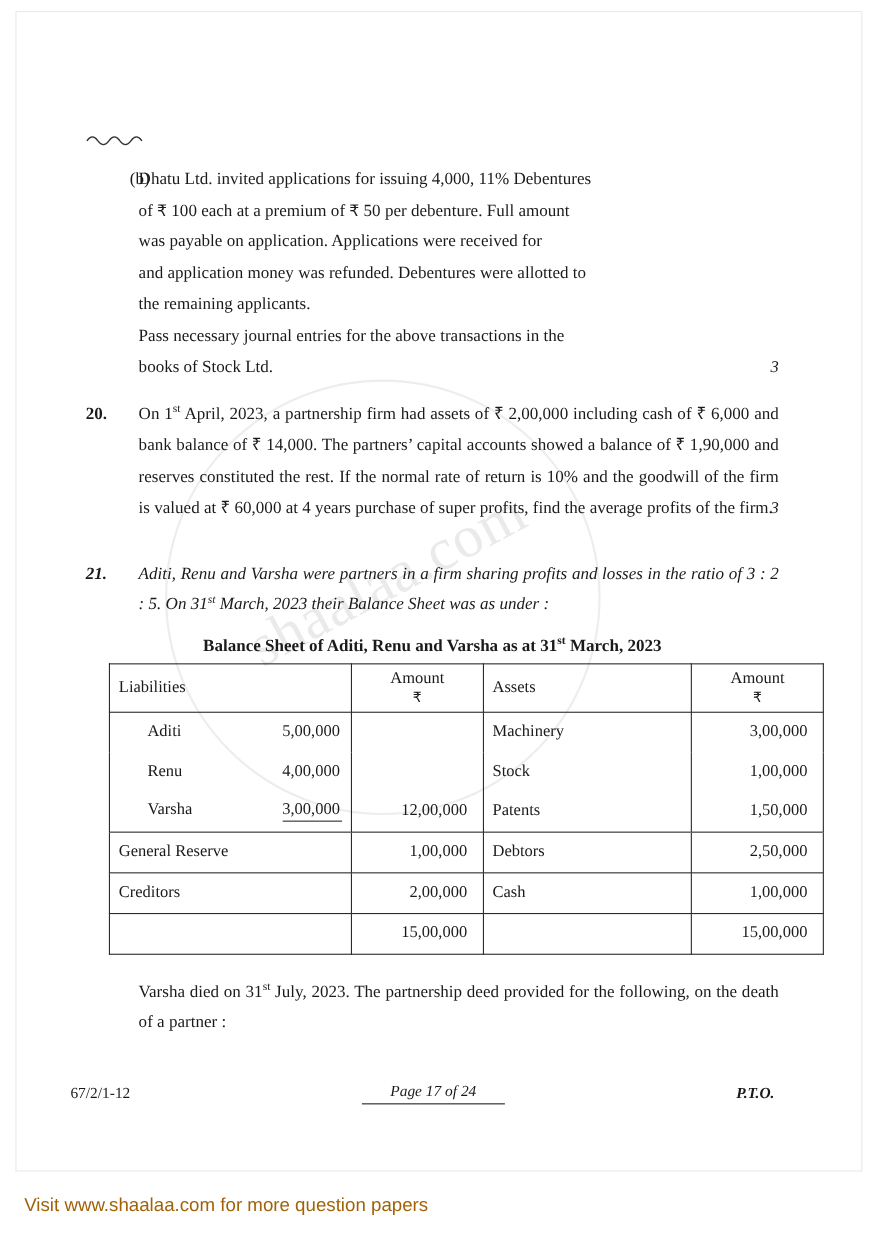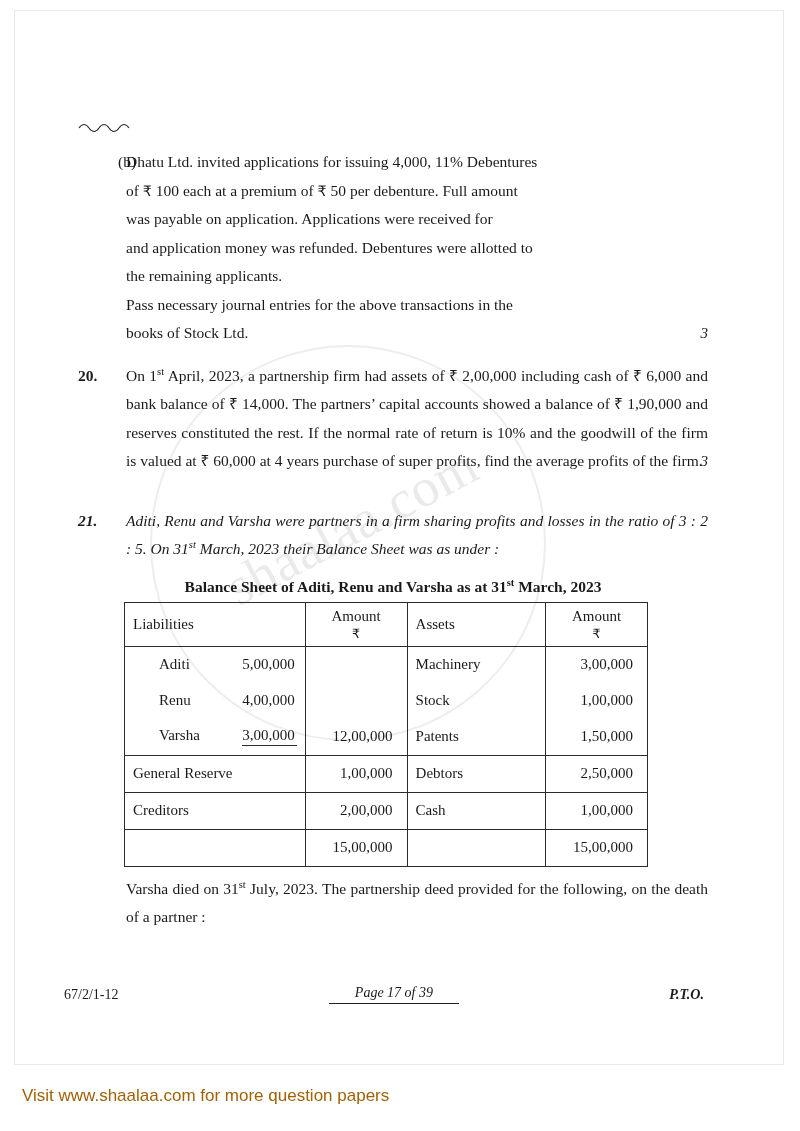--- a/index.html
+++ b/index.html
@@ -124,22 +124,22 @@
   }
   
   .bs-title {
     text-align: center;
     font-weight: bold;
     font-size: 15.5px;
     margin: 14px 0 6px 0;
   }
   table.balance-sheet {
     border-collapse: collapse;
-    width: 524px;
-    margin-left: 46px;
+    width: 650px;
+    margin-left: 21px;
     font-size: 15px;
   }
   table.balance-sheet td {
     border: 1px solid #2b2b2b;
     padding: 5px 8px;
     vertical-align: middle;
     height: 26px;
   }
   .col-liab { width: 200px; }
   .col-amt1 { width: 95px; text-align: center; }
@@ -181,21 +181,21 @@
   .footer .pto { font-style: italic; font-weight: bold; }
   .visit {
     position: absolute;
     left: 22px;
     top: 1086px;
     font-family: "Liberation Sans", sans-serif;
     font-size: 17px;
     color: #a16207;
   }
   .after-table {
-    margin-top: 8px;
+    margin-top: 20px;
     font-size: 15.5px;
     line-height: 28.5px;
     padding-left: 48px;
   }
 </style>
 </head>
 <body>
 
 <div class="page">
 
@@ -325,19 +325,19 @@
       </table>
 
     <div class="after-table">
       <div class="para justify-all">Varsha died on 31<sup>st</sup> July, 2023. The partnership deed provided for the following, on the death of a partner :</div>
     </div>
 
   </div>
 
   <div class="footer">
     <div>67/2/1-12</div>
-    <div class="center pno">Page 17 of 39</div>
+    <div class="center pno">Page 17 of 24</div>
     <div class="pto">P.T.O.</div>
   </div>
 
   <div class="visit">Visit www.shaalaa.com for more question papers</div>
 
 </div>
 
 </body></html>

